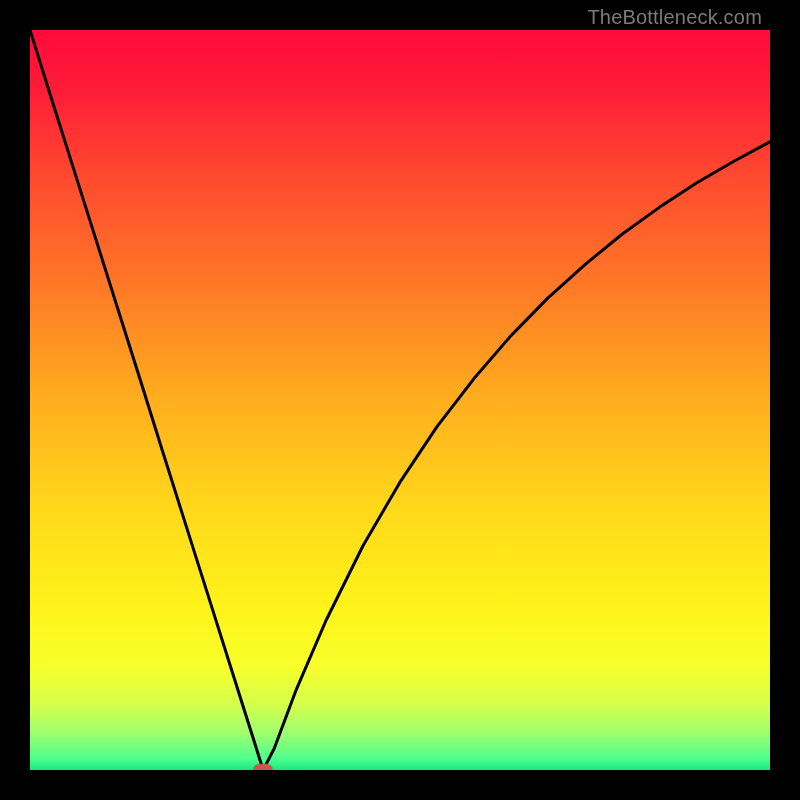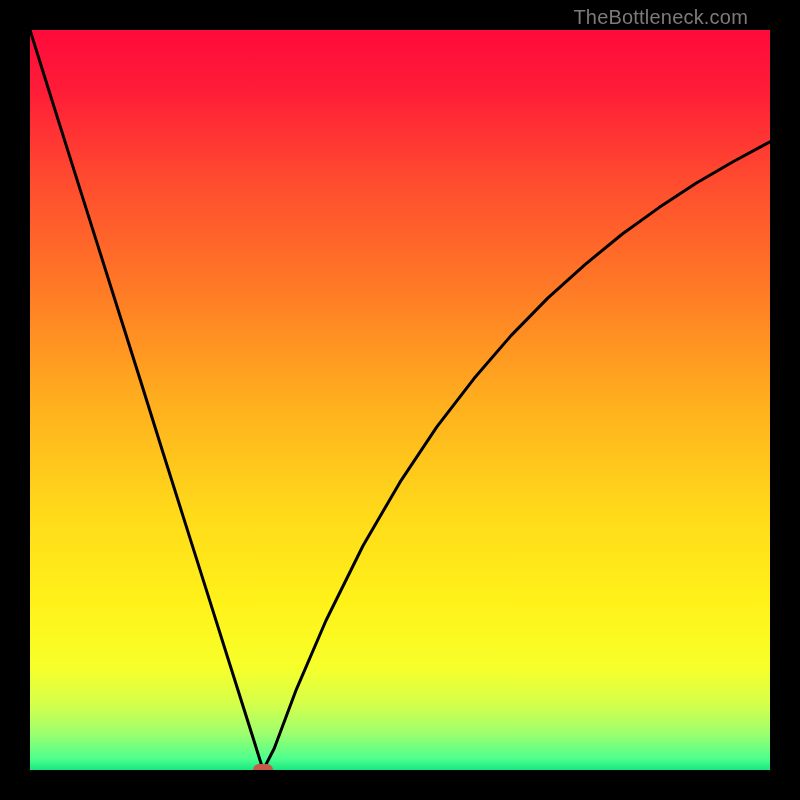--- a/index.html
+++ b/index.html
@@ -29,21 +29,21 @@
     position: absolute;
     inset: 0;
   }
   .curve-svg {
     position: absolute;
     inset: 0;
   }
   .watermark {
     position: absolute;
     top: 6px;
-    right: 52px;
+    right: 38px;
     font-size: 20px;
     font-weight: 500;
     color: #7b7b7b;
     letter-spacing: 0.2px;
   }
   .marker {
     position: absolute;
     width: 20px;
     height: 12px;
     border-radius: 6px;

